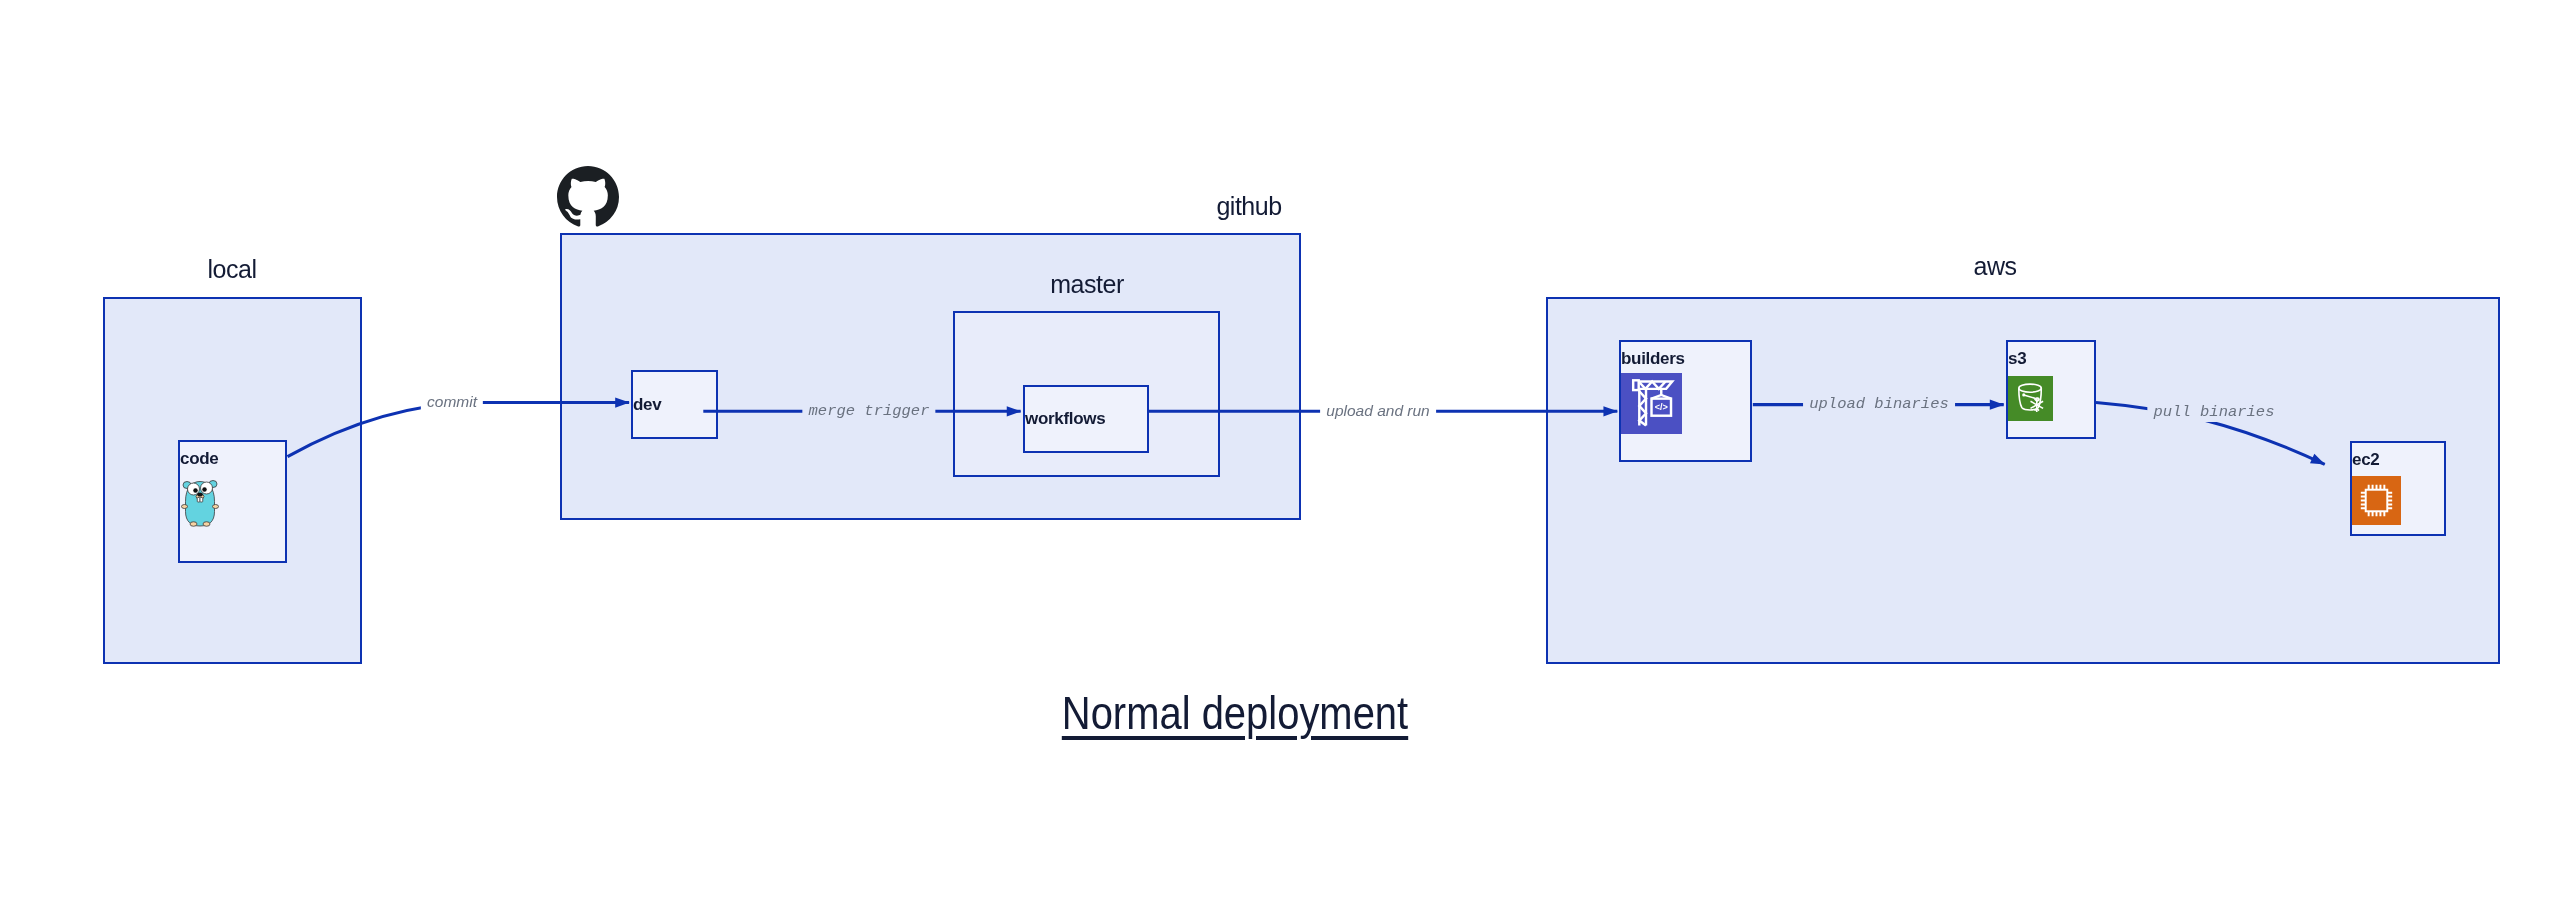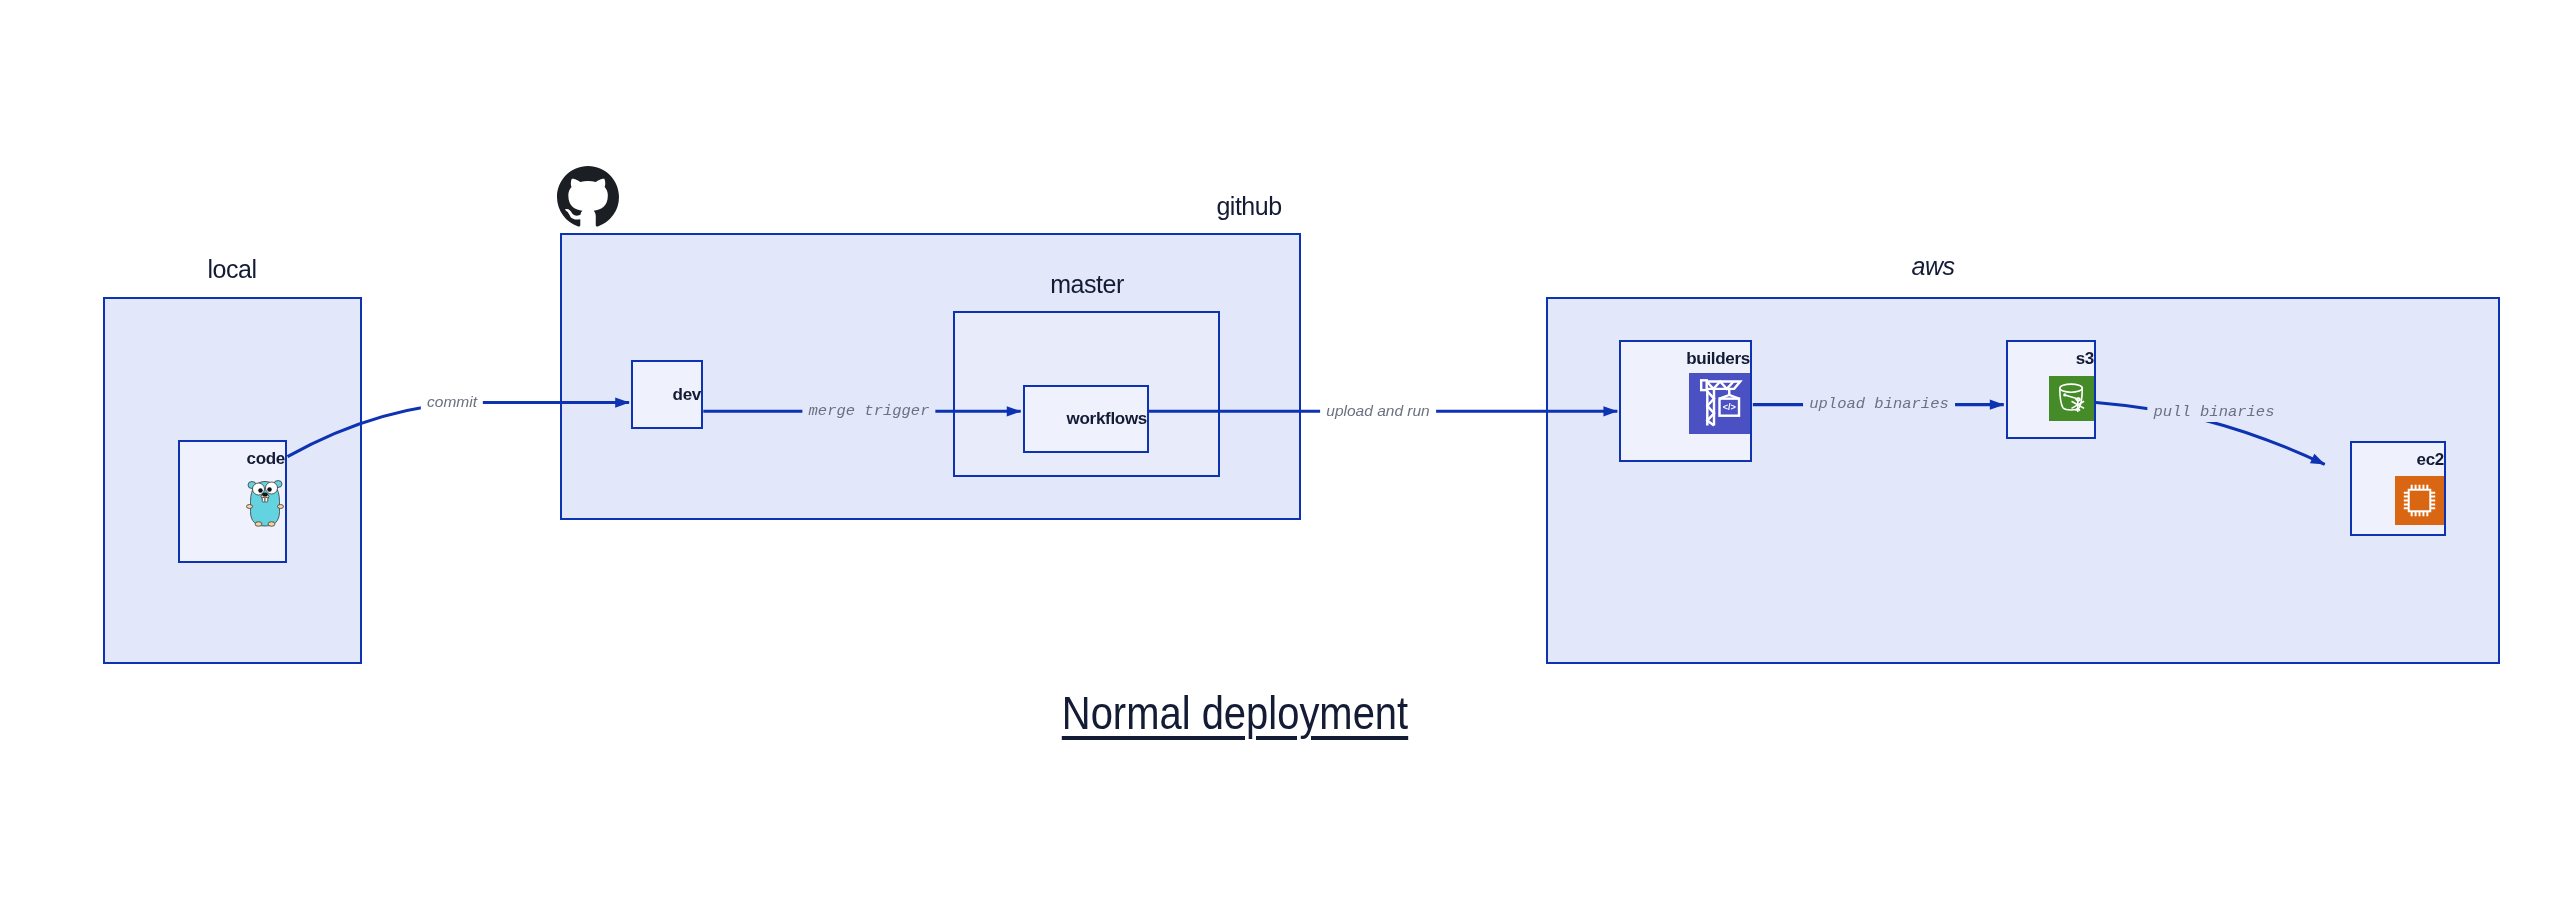--- a/index.html
+++ b/index.html
@@ -32,21 +32,21 @@
     position:absolute; background:var(--master-fill);
     border:2.6px solid var(--accent-blue); z-index:2;
   }
   .container-label {
     position:absolute; z-index:2; transform:translateX(-50%);
     font-size:25px; color:var(--text-dark); white-space:nowrap; letter-spacing:-0.5px;
   }
   .node {
     position:absolute; background:var(--node-fill);
     border:2.6px solid var(--accent-blue); z-index:3;
-    display:flex; flex-direction:column; align-items:flex-end;
+    display:flex; flex-direction:column; align-items:flex-start;
   }
   .node.centered { justify-content:center; }
   .node-label {
     font-weight:700; font-size:17px; color:var(--text-dark); letter-spacing:-0.3px;
   }
   .node.top-label { padding-top:7.2px; }
 
   #github-logo { position:absolute; left:557px; top:166px; width:62px; height:62px; z-index:3; }
 
   #edges-svg { position:absolute; left:0; top:0; z-index:4; }
@@ -83,21 +83,21 @@
 <div id="canvas">
 
   <div class="container" style="left:103px; top:297px; width:259px; height:367px;"></div>
   <div class="container" style="left:560px; top:233px; width:741px; height:287px;"></div>
   <div class="sub-container" style="left:953px; top:311px; width:267px; height:166px;"></div>
   <div class="container" style="left:1546px; top:297px; width:954px; height:367px;"></div>
 
   <div class="container-label" style="left:232px; top:255px;">local</div>
   <div class="container-label" style="left:1249px; top:192px;">github</div>
   <div class="container-label" style="left:1087px; top:270px;">master</div>
-  <div class="container-label" style="left:1933px; top:252px;font-style:italic;">aws</div>
+  <div class="container-label" style="left:1995px; top:252px;">aws</div>
 
   <div id="github-logo">
     <svg class="icon-svg" width="62" height="62" viewBox="0 0 16 16" aria-hidden="true">
       <path fill="#1B1F23" d="M8 0C3.58 0 0 3.58 0 8c0 3.54 2.29 6.53 5.47 7.59.4.07.55-.17.55-.38 0-.19-.01-.82-.01-1.49-2.01.37-2.53-.49-2.69-.94-.09-.23-.48-.94-.82-1.13-.28-.15-.68-.52-.01-.53.63-.01 1.08.58 1.23.82.72 1.21 1.87.87 2.33.66.07-.52.28-.87.51-1.07-1.78-.2-3.64-.89-3.64-3.95 0-.87.31-1.59.82-2.15-.08-.2-.36-1.02.08-2.12 0 0 .67-.21 2.2.82.64-.18 1.32-.27 2-.27s1.36.09 2 .27c1.53-1.04 2.2-.82 2.2-.82.44 1.1.16 1.92.08 2.12.51.56.82 1.27.82 2.15 0 3.07-1.87 3.75-3.65 3.95.29.25.54.73.54 1.48 0 1.07-.01 1.93-.01 2.2 0 .21.15.46.55.38A8.01 8.01 0 0 0 16 8c0-4.42-3.58-8-8-8z"></path>
     </svg>
   </div>
 
   <div class="node top-label" style="left:178px; top:440px; width:109px; height:123px;">
     <div class="node-label">code</div>
     <svg class="icon-svg" style="margin-top:6.2px;" width="40" height="53" viewBox="0 0 80 104" aria-hidden="true">
@@ -112,21 +112,21 @@
       <circle class="gopher-line" cx="53" cy="25" r="12" fill="#ffffff"></circle>
       <circle cx="31" cy="30" r="4.5" fill="#101010"></circle>
       <circle cx="49" cy="28" r="4.5" fill="#101010"></circle>
       <ellipse class="gopher-line" cx="40" cy="42" rx="8" ry="5.5" fill="#F6D2A2"></ellipse>
       <ellipse cx="40" cy="38" rx="5.5" ry="4" fill="#151515"></ellipse>
       <rect class="gopher-line" x="34.5" y="44" width="5.5" height="9" rx="1.5" fill="#ffffff"></rect>
       <rect class="gopher-line" x="40" y="44" width="5.5" height="9" rx="1.5" fill="#ffffff"></rect>
     </svg>
   </div>
 
-  <div class="node centered" style="left:631px; top:360px; width:72px; height:69px;padding-left:24px;">
+  <div class="node centered" style="left:631px; top:370px; width:87px; height:69px;">
     <div class="node-label">dev</div>
   </div>
 
   <div class="node centered" style="left:1023px; top:385px; width:126px; height:68px;">
     <div class="node-label">workflows</div>
   </div>
 
   <div class="node top-label" style="left:1619px; top:340px; width:133px; height:122px;">
     <div class="node-label">builders</div>
     <svg class="icon-svg" style="margin-top:4.1px;" width="61" height="61" viewBox="0 0 100 100" aria-hidden="true">

